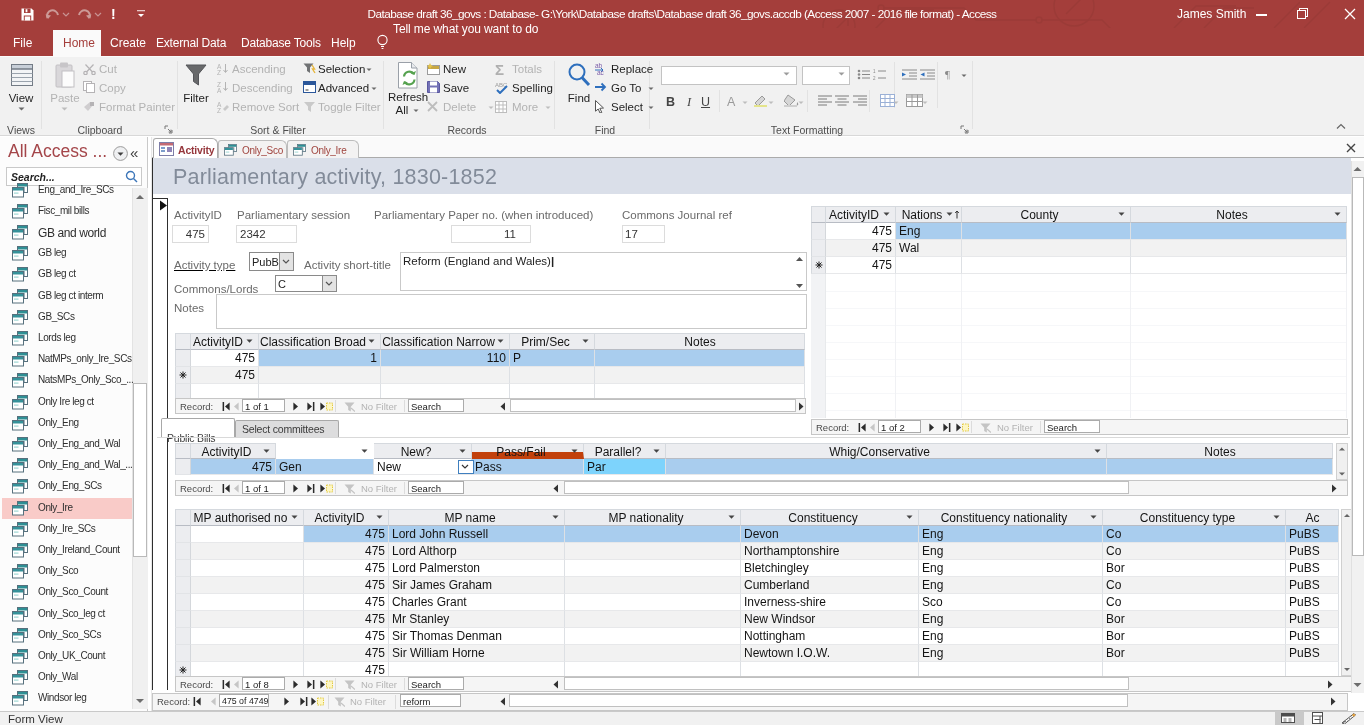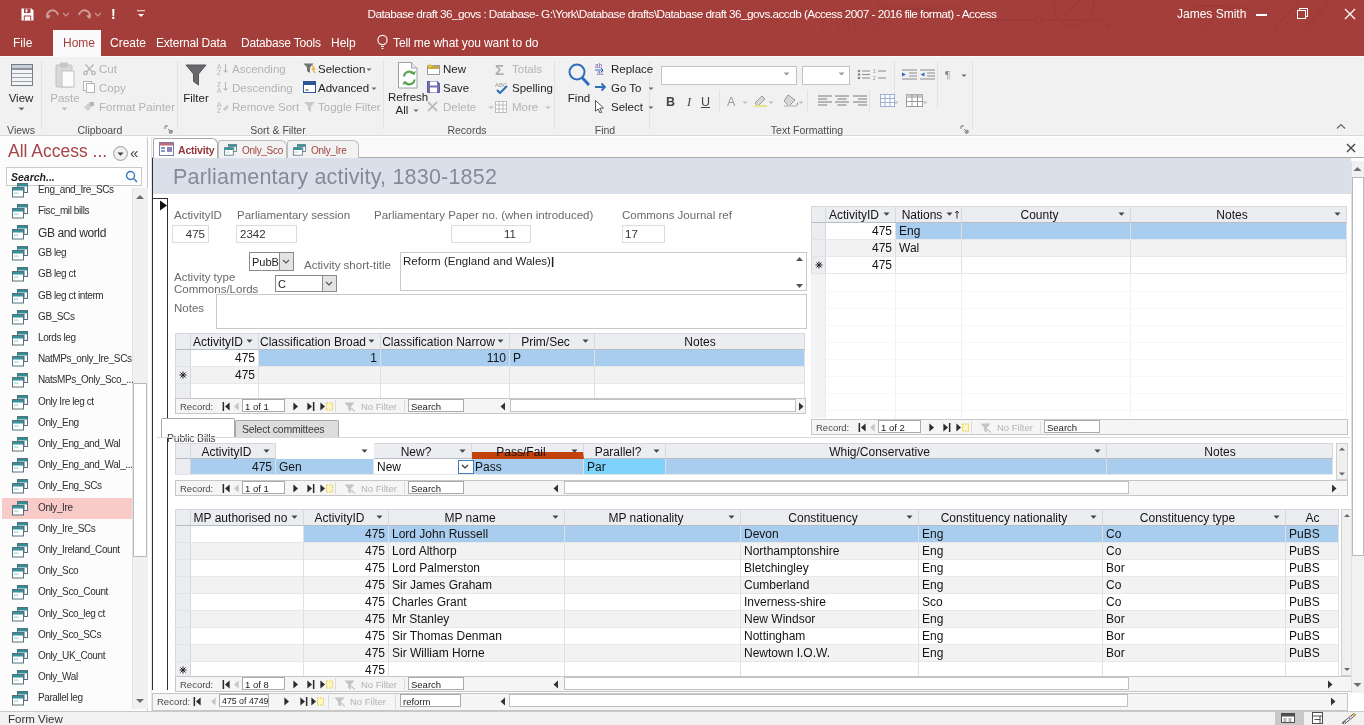--- a/index.html
+++ b/index.html
@@ -87,21 +87,21 @@
 <div class="" style="position:absolute;left:110px;top:36px;width:45px;height:16px;color:#fff;font-size:12px;">Create</div>
 <div class="" style="position:absolute;left:156px;top:36px;width:80px;height:16px;color:#fff;font-size:12px;letter-spacing:-0.2px;">External Data</div>
 <div class="" style="position:absolute;left:241px;top:36px;width:90px;height:16px;color:#fff;font-size:12px;letter-spacing:-0.2px;">Database Tools</div>
 <div class="" style="position:absolute;left:331px;top:36px;width:34px;height:16px;color:#fff;font-size:12px;">Help</div>
 <div class="" style="position:absolute;left:376px;top:34px;width:13px;height:16px;">
     <svg width="13" height="16" viewBox="0 0 13 16" style="">
       <circle cx="6.5" cy="6" r="4.6" fill="none" stroke="#fff" stroke-width="1.1"></circle>
       <path d="M5 10.5 h3 M5 12.5 h3 M5.6 14.5 h1.8" stroke="#fff" stroke-width="1.1"></path>
     </svg>
   </div>
-<div class="" style="position:absolute;left:393px;top:36px;width:200px;height:16px;color:#fff;font-size:12px;letter-spacing:-0.1px;">Tell me what you want to do</div>
+<div class="" style="position:absolute;left:393px;top:22px;width:200px;height:16px;color:#fff;font-size:12px;letter-spacing:-0.1px;">Tell me what you want to do</div>
 <div class="" style="position:absolute;left:0px;top:57px;width:1364px;height:79px;background:#f1f1f1;border-bottom:1px solid #d8d8d8;"></div>
 <div class="" style="position:absolute;left:41px;top:61px;width:1px;height:68px;background:#e2e2e2;"></div>
 <div class="" style="position:absolute;left:177px;top:61px;width:1px;height:68px;background:#e2e2e2;"></div>
 <div class="" style="position:absolute;left:383px;top:61px;width:1px;height:68px;background:#e2e2e2;"></div>
 <div class="" style="position:absolute;left:554px;top:61px;width:1px;height:68px;background:#e2e2e2;"></div>
 <div class="" style="position:absolute;left:649px;top:61px;width:1px;height:68px;background:#e2e2e2;"></div>
 <div class="" style="position:absolute;left:972px;top:61px;width:1px;height:68px;background:#e2e2e2;"></div>
 <div class="" style="position:absolute;left:9px;top:63px;width:26px;height:24px;">
     <svg width="26" height="24" viewBox="0 0 26 24" style="">
       <rect x="2.5" y="1.5" width="21" height="21" fill="#f2f4f6" stroke="#737b85"></rect>
@@ -795,21 +795,21 @@
 <div style="position:absolute;left:12px;top:691.3px;width:16px;height:15px;">
     <svg width="16" height="15" viewBox="0 0 16 15">
       <rect x="5.5" y="0.5" width="10" height="9" fill="#fff" stroke="#56707d"></rect>
       <rect x="6" y="1" width="9" height="2.5" fill="#2e8f94"></rect>
       <line x1="12.5" y1="4" x2="12.5" y2="9" stroke="#9fb4bc"></line>
       <rect x="0.5" y="4.5" width="11" height="9.5" fill="#fff" stroke="#56707d"></rect>
       <rect x="1" y="5" width="10" height="2.5" fill="#35929a"></rect>
       <rect x="2" y="9.5" width="4.5" height="1.2" fill="#9fd8d4"></rect>
     </svg>
   </div>
-<div class="" style="position:absolute;left:38px;top:692.3px;width:95px;height:13px;color:#2f2f2f;font-size:10px;letter-spacing:-0.4px;white-space:nowrap;overflow:hidden;">Parallel leg</div>
+<div class="" style="position:absolute;left:38px;top:692.3px;width:95px;height:13px;color:#2f2f2f;font-size:10px;letter-spacing:-0.4px;white-space:nowrap;overflow:hidden;">Windsor leg</div>
 <div class="" style="position:absolute;left:152px;top:137px;width:1212px;height:574px;background:#fff;"></div>
 <div class="" style="position:absolute;left:152px;top:137px;width:1212px;height:21px;background:#fafafa;border-bottom:1px solid #ababab;"></div>
 <div class="" style="position:absolute;left:153px;top:138px;width:65px;height:20px;background:#fff;border:1px solid #ababab;border-bottom:none;border-radius:3px 6px 0 0;"></div>
 <div class="" style="position:absolute;left:178px;top:144px;width:37px;height:13px;color:#96373c;font-size:10.5px;font-weight:bold;letter-spacing:-0.2px;">Activity</div>
 <div style="position:absolute;left:159px;top:142px;width:15px;height:14px;">
     <svg width="15" height="14" viewBox="0 0 15 14" style="">
       <rect x="0.5" y="0.5" width="14" height="13" fill="#fff" stroke="#7e7ea8"></rect>
       <rect x="1" y="1" width="13" height="2.5" fill="#c46a74"></rect>
       <rect x="2" y="5" width="4" height="2" fill="#7d9ecb"></rect>
       <rect x="2" y="8" width="4" height="2" fill="#7d9ecb"></rect>
@@ -854,21 +854,21 @@
 <div class="" style="position:absolute;left:374px;top:205px;width:240px;height:13px;"><span class="lab">Parliamentary Paper no. (when introduced)</span></div>
 <div class="" style="position:absolute;left:622px;top:205px;width:130px;height:13px;"><span class="lab">Commons Journal ref</span></div>
 <div class="inp" style="position:absolute;left:172px;top:225px;width:37px;height:18px;"></div>
 <div class="" style="position:absolute;left:174px;top:228px;width:31px;height:14px;font-size:11.5px;color:#333;text-align:right;">475</div>
 <div class="inp" style="position:absolute;left:236px;top:225px;width:61px;height:18px;"></div>
 <div class="" style="position:absolute;left:240px;top:228px;width:50px;height:13px;font-size:11.5px;color:#333;">2342</div>
 <div class="inp" style="position:absolute;left:451px;top:225px;width:80px;height:18px;"></div>
 <div class="" style="position:absolute;left:453px;top:228px;width:63px;height:13px;font-size:11.5px;color:#333;text-align:right;">11</div>
 <div class="inp" style="position:absolute;left:622px;top:225px;width:43px;height:18px;"></div>
 <div class="" style="position:absolute;left:625px;top:228px;width:36px;height:13px;font-size:11.5px;color:#333;">17</div>
-<div class="" style="position:absolute;left:174px;top:267px;width:75px;height:13px;"><span class="lab">Activity type</span></div>
+<div class="" style="position:absolute;left:174px;top:255px;width:75px;height:13px;text-decoration:underline;"><span class="lab">Activity type</span></div>
 <div class="" style="position:absolute;left:249px;top:252px;width:30px;height:19px;background:#fff;border:1px solid #8a8a8a;border-right:none;"></div>
 <div class="" style="position:absolute;left:252px;top:256px;width:27px;height:12px;font-size:11px;color:#222;">PubB</div>
 <div class="" style="position:absolute;left:279px;top:252px;width:15px;height:19px;background:#e3e3e3;border:1px solid #8a8a8a;"></div>
 <div class="" style="position:absolute;left:282px;top:259px;width:8px;height:5px;">
     <svg width="8" height="5" viewBox="0 0 8 5" style="">
       <path d="M1 1 l3 3 l3 -3" stroke="#555" stroke-width="1.2" fill="none"></path>
     </svg>
   </div>
 <div class="" style="position:absolute;left:304px;top:255px;width:100px;height:13px;"><span class="lab">Activity short-title</span></div>
 <div class="" style="position:absolute;left:400px;top:252px;width:407px;height:39px;background:#fff;border:1px solid #c9c9c9;"></div>

